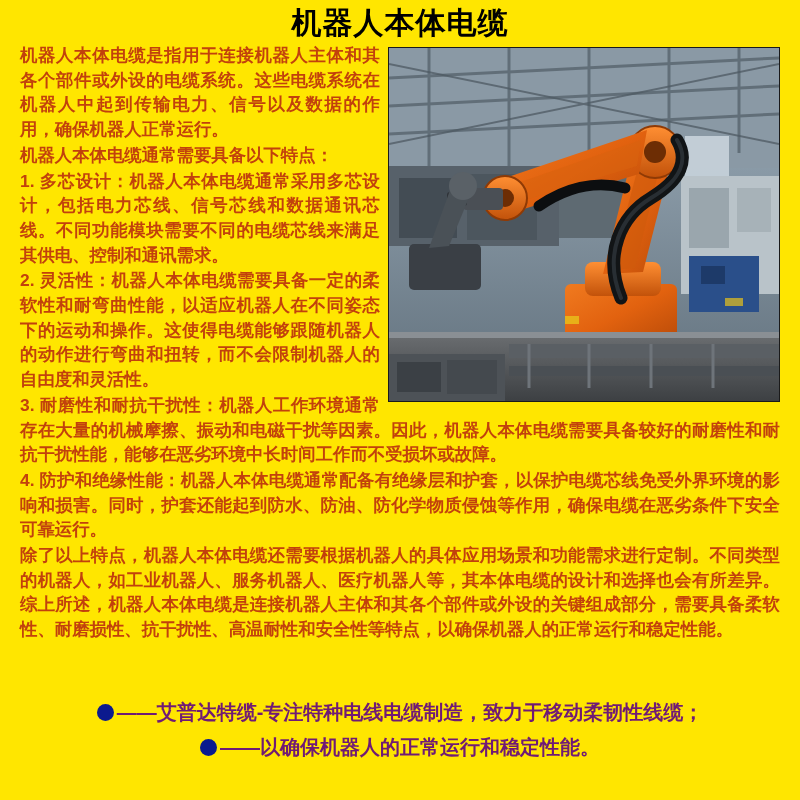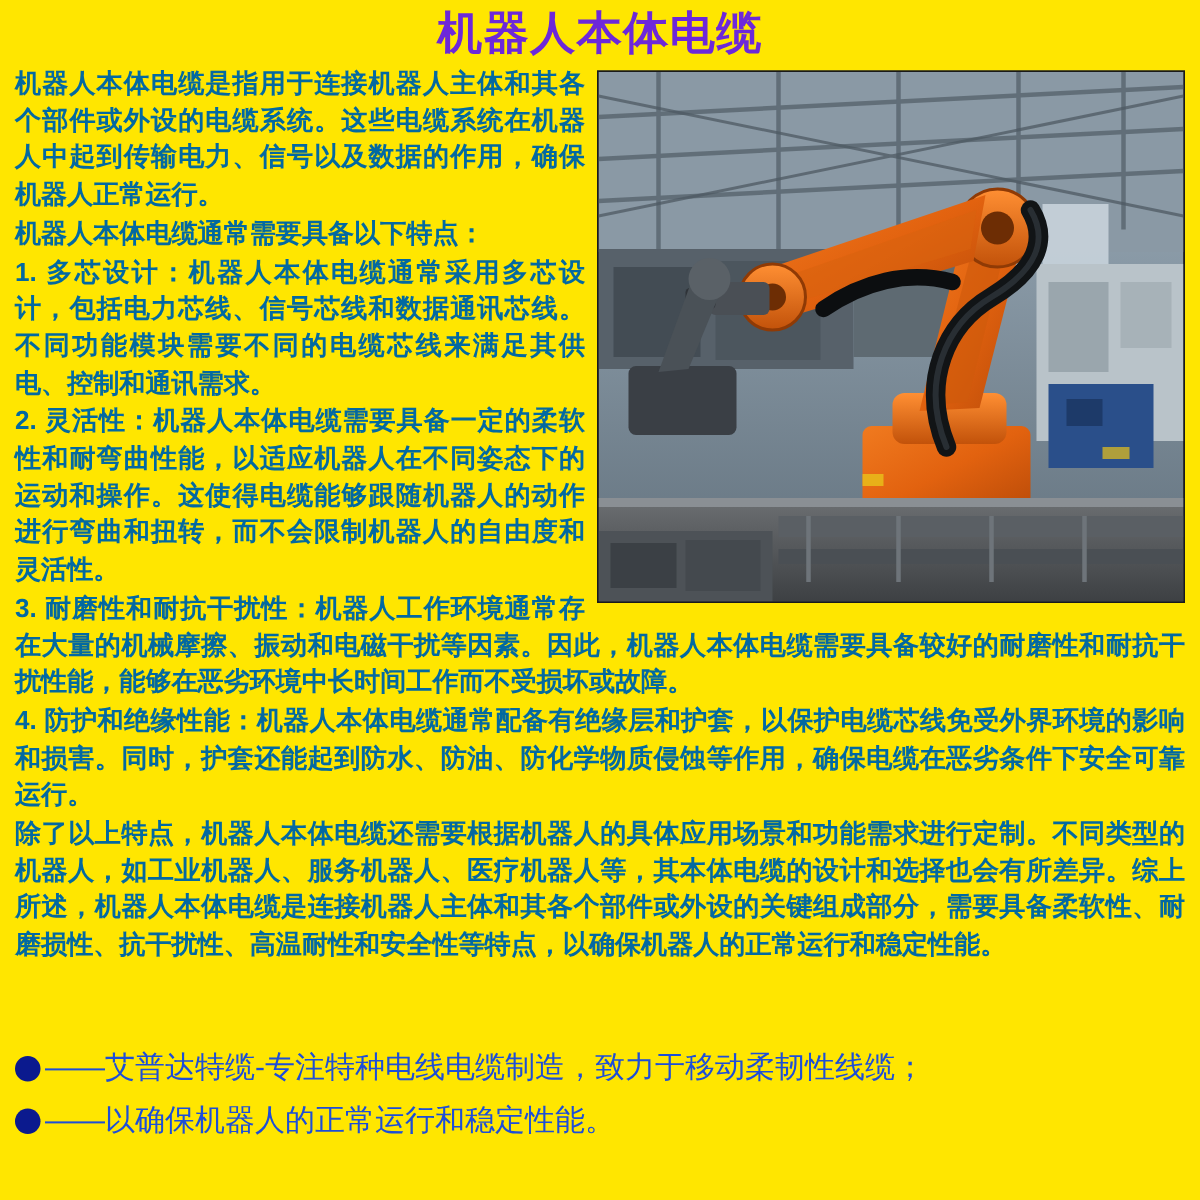--- a/index.html
+++ b/index.html
@@ -17,31 +17,31 @@
     position: relative;
     width: 800px;
     height: 800px;
     background: #ffe600;
     box-sizing: border-box;
   }
   .title {
     text-align: center;
     font-size: 30px;
     font-weight: bold;
-    color: #6d28d9;
+    color: #000000;
     letter-spacing: 1px;
     padding: 6px 0 4px 0;
     line-height: 1.1;
   }
   .body-text {
     position: relative;
-    padding: 0 10px;
+    padding: 0 20px;
     font-size: 17.4px;
     line-height: 1.42;
-    color: #0369a1;
+    color: #c2410c;
     font-weight: bold;
     text-align: justify;
   }
   .para {
     margin: 0 0 1px 0;
     text-align: justify;
   }
   .photo {
     float: right;
     width: 392px;
@@ -64,24 +64,25 @@
     width: 800px;
     height: 106px;
     background: #ffe600;
     box-sizing: border-box;
     padding: 6px 10px 0 10px;
   }
   .footer-line {
     display: flex;
     align-items: center;
     font-size: 20px;
-    font-weight: normal;
-    color: #1d4ed8;
+    font-weight: bold;
+    color: #701a75;
     line-height: 1.25;
     margin-bottom: 10px;
+    justify-content: center;
   }
   .bullet {
     width: 17px;
     height: 17px;
     border-radius: 50%;
     background: #0b1a8e;
     display: inline-block;
     margin-right: 3px;
     flex: 0 0 auto;
   }

